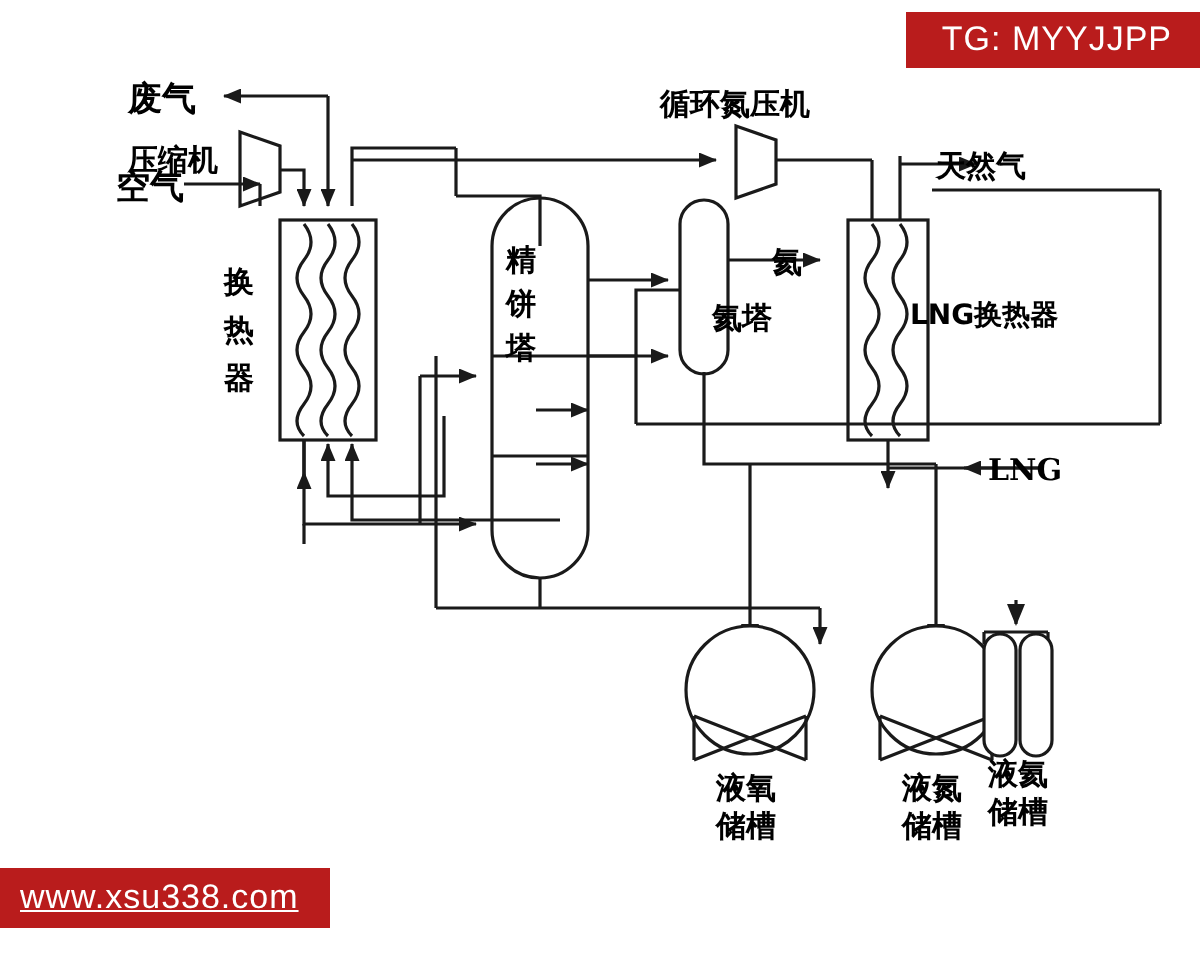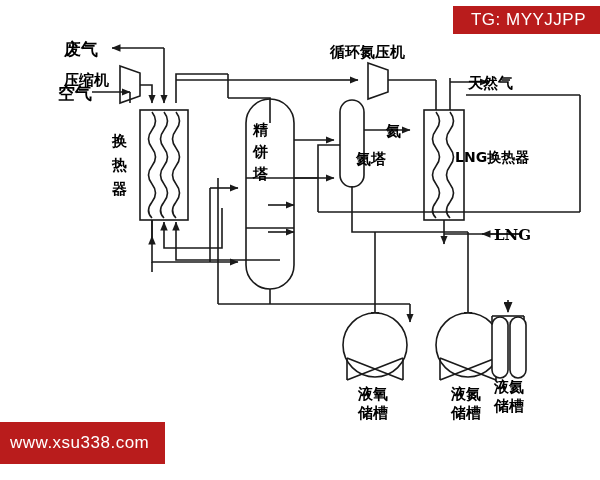--- a/index.html
+++ b/index.html
@@ -34,23 +34,24 @@
   #wm-top {
     right: 0;
     top: 6px;
     height: 28px;
     padding: 0 14px 0 18px;
     font-size: 17px;
   }
   #wm-bottom {
     left: 0;
     bottom: 16px;
-    height: 42px;
+    height: 30px;
     padding: 0 16px 0 10px;
     font-size: 17px;
+    text-decoration: underline;
   }
   #wm-center {
     position: absolute;
     left: 395px;
     top: 396px;
     font-size: 13px;
     color: #d2d2d2;
     font-family: "DejaVu Sans", sans-serif;
     white-space: nowrap;
     pointer-events: none;

